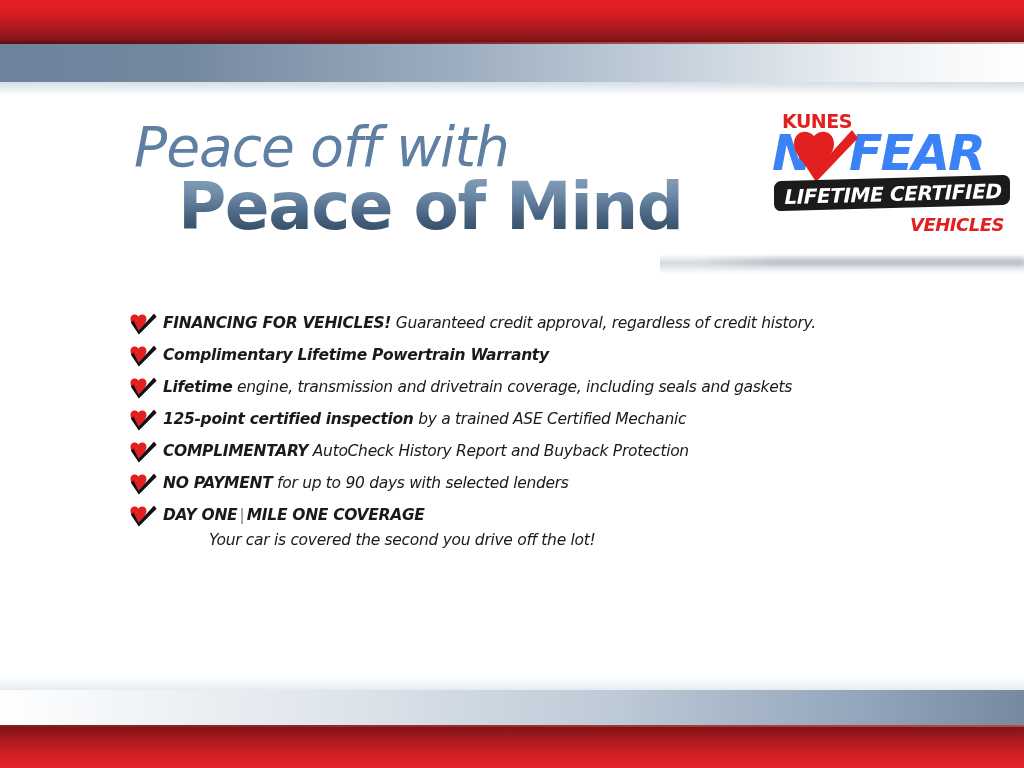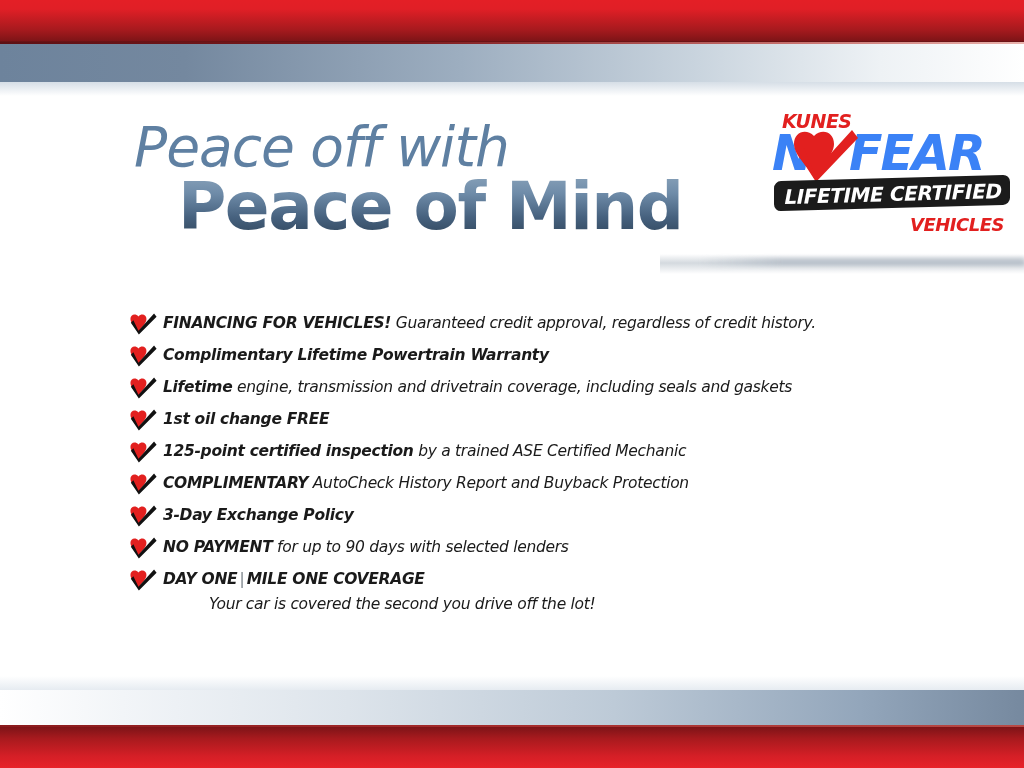--- a/index.html
+++ b/index.html
@@ -132,21 +132,20 @@
     top: 110px;
     width: 240px;
     height: 134px;
   }
   .logo-kunes {
     position: absolute;
     left: 10px;
     top: 0px;
     font-family: "DejaVu Sans", sans-serif;
     font-weight: 700;
-    font-style: italic;
     font-size: 19px;
     letter-spacing: -0.5px;
     color: #e2201f;
   }
   .logo-nofear {
     position: absolute;
     left: 0px;
     top: 19px;
     font-family: "DejaVu Sans", sans-serif;
     font-weight: 700;
@@ -307,29 +306,20 @@
     <div class="bullet">
       <span class="bullet-icon">
         <svg width="27" height="22" viewBox="0 0 64 52" xmlns="http://www.w3.org/2000/svg">
           <path d="M20 8 C13 0 1 3 1 14 C1 25 16 36 20 46 C24 36 39 25 39 14 C39 3 27 0 20 8 Z" fill="#e2201f"></path>
           <path d="M8 17 L20 42 L57 1 L63 9 L21 51 L2 23 Z" fill="#111111"></path>
         </svg>
       </span>
       <span class="bullet-text"><span class="b">Lifetime</span><span class="n"> engine, transmission and drivetrain coverage, including seals and gaskets</span></span>
     </div>
 
-    <div class="bullet">
-      <span class="bullet-icon">
-        <svg width="27" height="22" viewBox="0 0 64 52" xmlns="http://www.w3.org/2000/svg">
-          <path d="M20 8 C13 0 1 3 1 14 C1 25 16 36 20 46 C24 36 39 25 39 14 C39 3 27 0 20 8 Z" fill="#e2201f"></path>
-          <path d="M8 17 L20 42 L57 1 L63 9 L21 51 L2 23 Z" fill="#111111"></path>
-        </svg>
-      </span>
-      <span class="bullet-text"><span class="b">1st oil change FREE</span><span class="n"></span></span>
-    </div>
 
     <div class="bullet">
       <span class="bullet-icon">
         <svg width="27" height="22" viewBox="0 0 64 52" xmlns="http://www.w3.org/2000/svg">
           <path d="M20 8 C13 0 1 3 1 14 C1 25 16 36 20 46 C24 36 39 25 39 14 C39 3 27 0 20 8 Z" fill="#e2201f"></path>
           <path d="M8 17 L20 42 L57 1 L63 9 L21 51 L2 23 Z" fill="#111111"></path>
         </svg>
       </span>
       <span class="bullet-text"><span class="b">125-point certified inspection</span><span class="n"> by a trained ASE Certified Mechanic</span></span>
     </div>
@@ -337,29 +327,20 @@
     <div class="bullet">
       <span class="bullet-icon">
         <svg width="27" height="22" viewBox="0 0 64 52" xmlns="http://www.w3.org/2000/svg">
           <path d="M20 8 C13 0 1 3 1 14 C1 25 16 36 20 46 C24 36 39 25 39 14 C39 3 27 0 20 8 Z" fill="#e2201f"></path>
           <path d="M8 17 L20 42 L57 1 L63 9 L21 51 L2 23 Z" fill="#111111"></path>
         </svg>
       </span>
       <span class="bullet-text"><span class="b">COMPLIMENTARY</span><span class="n"> AutoCheck History Report and Buyback Protection</span></span>
     </div>
 
-    <div class="bullet">
-      <span class="bullet-icon">
-        <svg width="27" height="22" viewBox="0 0 64 52" xmlns="http://www.w3.org/2000/svg">
-          <path d="M20 8 C13 0 1 3 1 14 C1 25 16 36 20 46 C24 36 39 25 39 14 C39 3 27 0 20 8 Z" fill="#e2201f"></path>
-          <path d="M8 17 L20 42 L57 1 L63 9 L21 51 L2 23 Z" fill="#111111"></path>
-        </svg>
-      </span>
-      <span class="bullet-text"><span class="b">3-Day Exchange Policy</span><span class="n"></span></span>
-    </div>
 
     <div class="bullet">
       <span class="bullet-icon">
         <svg width="27" height="22" viewBox="0 0 64 52" xmlns="http://www.w3.org/2000/svg">
           <path d="M20 8 C13 0 1 3 1 14 C1 25 16 36 20 46 C24 36 39 25 39 14 C39 3 27 0 20 8 Z" fill="#e2201f"></path>
           <path d="M8 17 L20 42 L57 1 L63 9 L21 51 L2 23 Z" fill="#111111"></path>
         </svg>
       </span>
       <span class="bullet-text"><span class="b">NO PAYMENT</span><span class="n"> for up to 90 days with selected lenders</span></span>
     </div>

